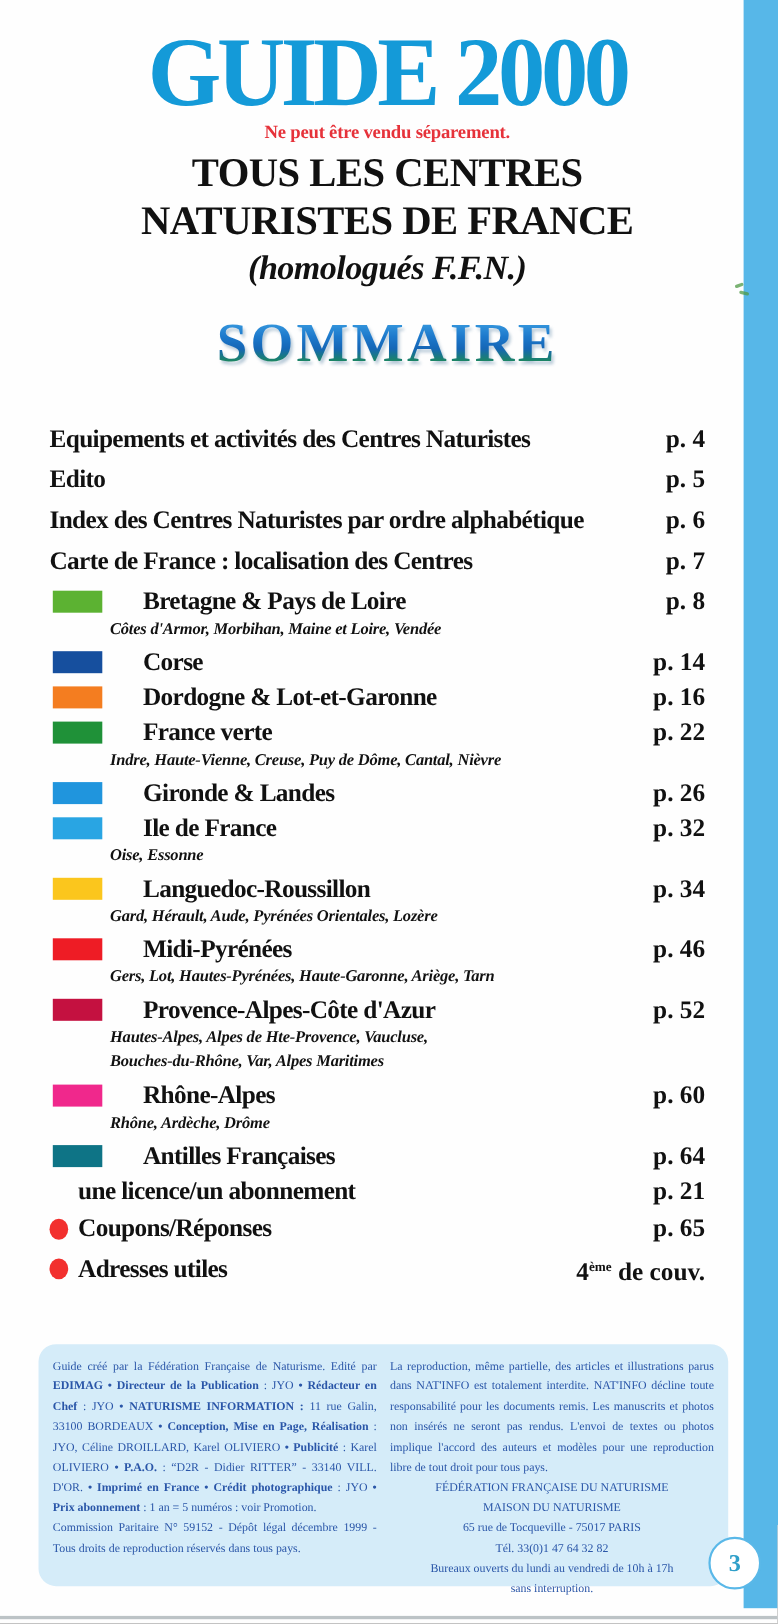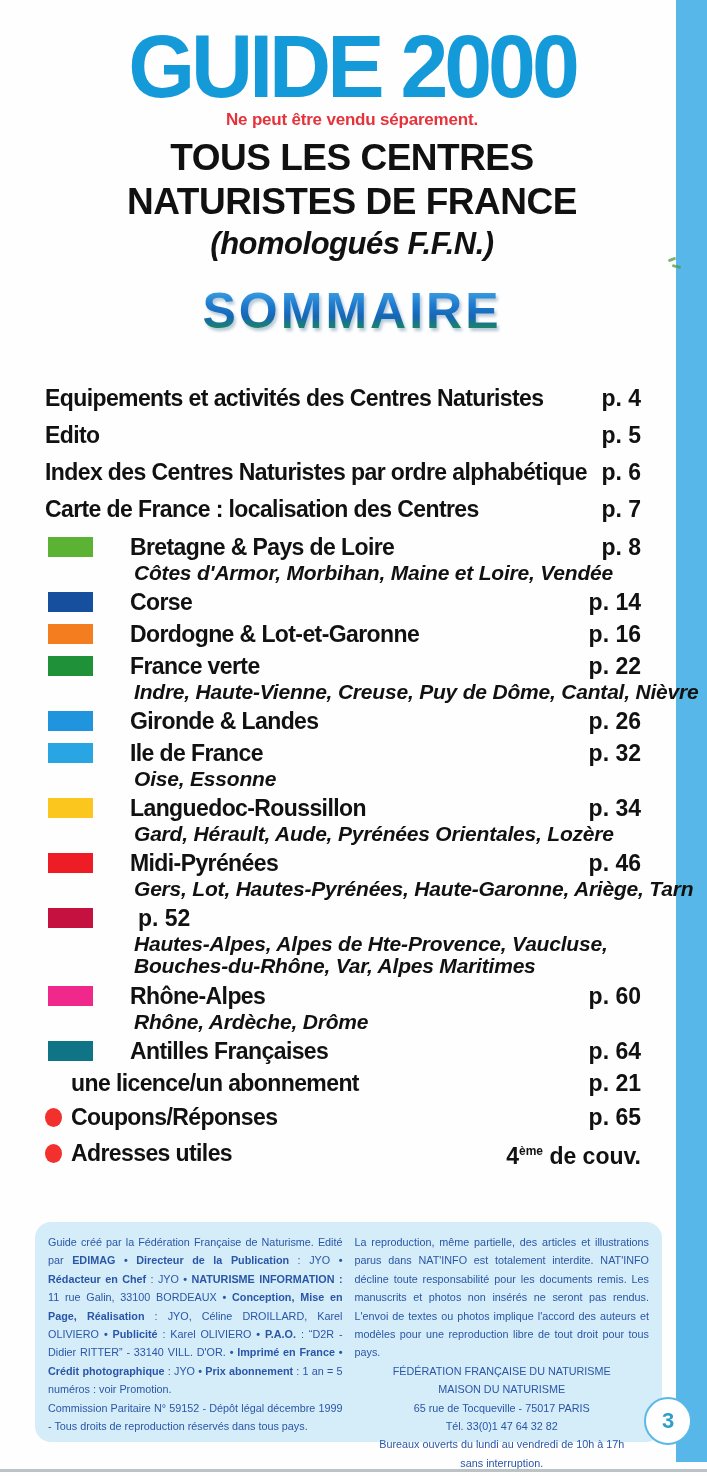--- a/index.html
+++ b/index.html
@@ -1,19 +1,19 @@
 <!DOCTYPE html>
 <html><head>
 <meta charset="utf-8">
 <style>
   html,body{margin:0;padding:0;background:#9a9a9a;}
   .page{
     position:relative;width:707px;height:1476px;background:#fefefe;
     margin:0 auto;overflow:hidden;
-    font-family:Liberation Sans, sans-serif;
+    font-family:Liberation Serif, serif;
     color:#111;
   }
   
   .strip{position:absolute;top:0;left:676px;width:31px;height:1462px;background:#57b7e8;}
   .bottom-edge{position:absolute;left:0;bottom:4px;width:707px;height:3px;background:#bcc3c6;}
   .artifact{position:absolute;left:666px;top:256px;width:16px;height:18px;}
   .artifact i{position:absolute;display:block;background:#4f9a46;opacity:.75;border-radius:2px;}
   .artifact i:nth-child(1){left:2px;top:2px;width:8px;height:3px;transform:rotate(-20deg);}
   .artifact i:nth-child(2){left:6px;top:9px;width:9px;height:3px;transform:rotate(12deg);}
 
@@ -37,21 +37,21 @@
 
   
   .toc{position:absolute;left:45px;top:384px;width:596px;}
   .toc-row{display:flex;align-items:center;}
   .toc-label{flex:1;white-space:nowrap;font-size:23px;font-weight:bold;letter-spacing:-0.6px;}
   .toc-page{white-space:nowrap;font-size:23px;font-weight:bold;margin-left:8px;}
   .toc-page sup{font-size:12px;}
   .row-plain{line-height:29px;margin-bottom:8px;}
   .row-region-title{line-height:30px;}
   .row-region-title .swatch{width:45px;height:20px;margin-left:3px;margin-right:37px;flex:none;}
-  .row-sub{margin-left:89px;line-height:21px;font-size:21px;font-weight:bold;font-style:italic;letter-spacing:-0.2px;white-space:nowrap;}
+  .row-sub{margin-left:55px;line-height:21px;font-size:15px;font-weight:bold;font-style:italic;letter-spacing:-0.2px;white-space:nowrap;}
   .row-sub2{line-height:23px;}
   .gap-after-region{height:4px;}
   .gap-small{height:2px;}
   .row-bullet{line-height:30px;margin-bottom:4px;}
   .bullet-dot{width:17px;height:19px;border-radius:50%;background:#f2302e;margin-right:9px;flex:none;}
   .row-bullet-cont{margin-left:26px;}
 
   
   .footer-box{
     position:absolute;left:35px;top:1222px;width:627px;height:220px;
@@ -158,20 +158,21 @@
       <div class="gap-after-region"></div>
       <div class="toc-row row-region-title">
         <div class="swatch" style="background: rgb(238, 28, 37);"></div>
         <div class="toc-label">Midi-Pyrénées</div>
         <div class="toc-page">p. 46</div>
       </div>
       <div class="row-sub">Gers, Lot, Hautes-Pyrénées, Haute-Garonne, Ariège, Tarn</div>
       <div class="gap-after-region"></div>
       <div class="toc-row row-region-title">
         <div class="swatch" style="background: rgb(196, 17, 64);"></div>
+        <div class="toc-label">Provence-Alpes-Côte d'Azur</div>
         <div class="toc-page">p. 52</div>
       </div>
       <div class="row-sub">Hautes-Alpes, Alpes de Hte-Provence, Vaucluse,</div>
       <div class="row-sub row-sub2">Bouches-du-Rhône, Var, Alpes Maritimes</div>
       <div class="gap-after-region"></div>
       <div class="toc-row row-region-title">
         <div class="swatch" style="background: rgb(240, 40, 140);"></div>
         <div class="toc-label">Rhône-Alpes</div>
         <div class="toc-page">p. 60</div>
       </div>

